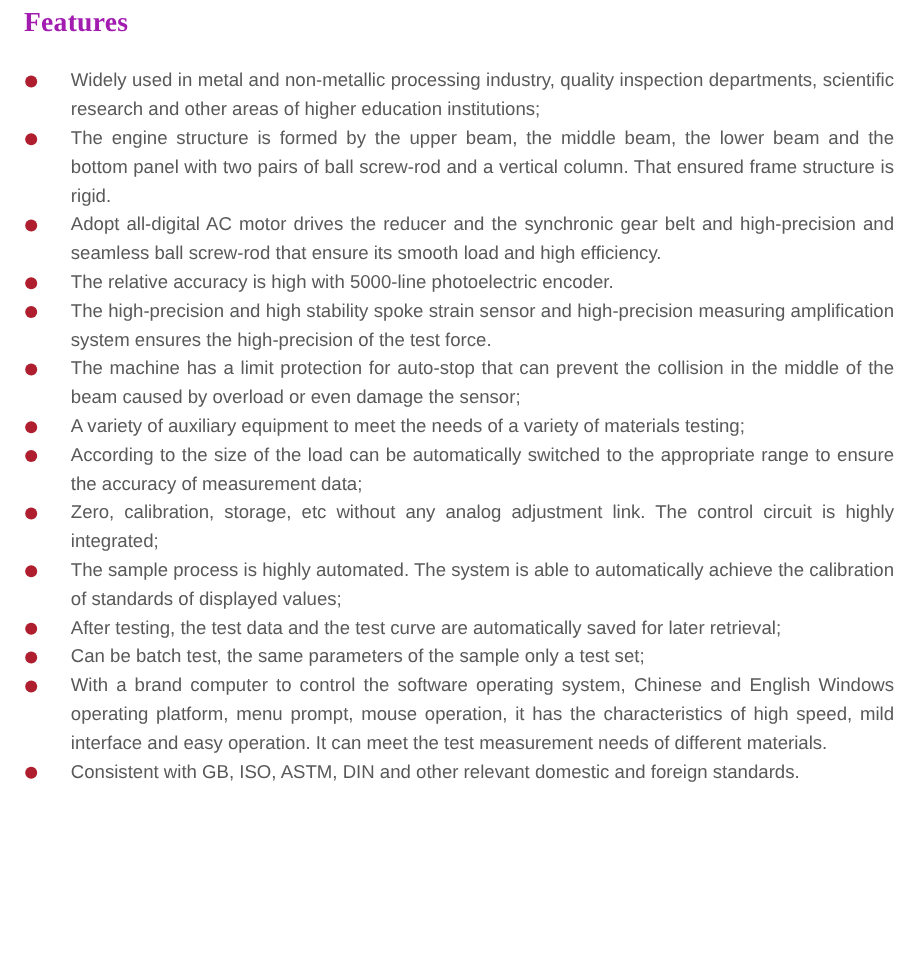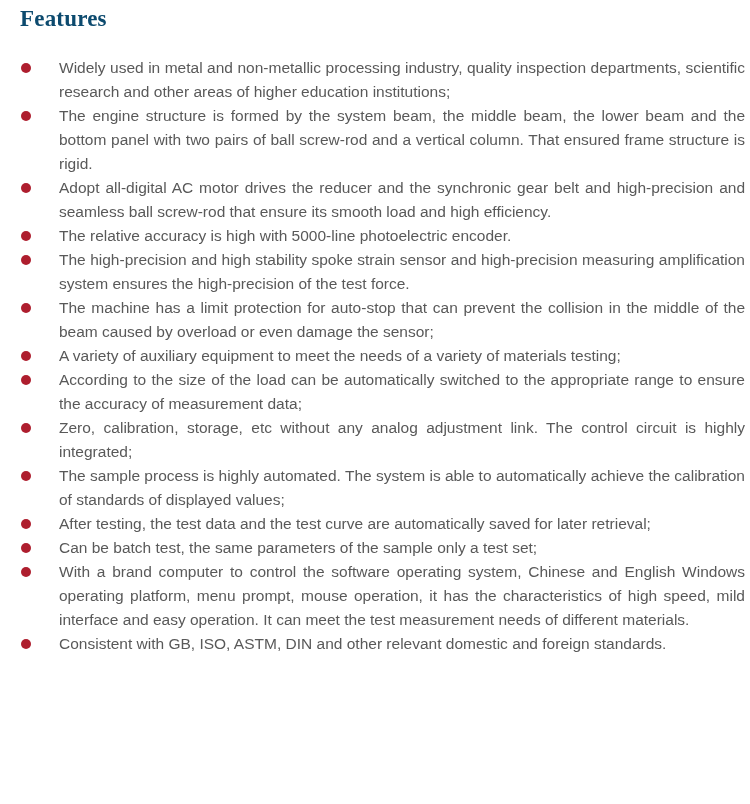--- a/index.html
+++ b/index.html
@@ -11,21 +11,21 @@
     position: relative;
     width: 750px;
     height: 804px;
     background: #ffffff;
     overflow: hidden;
   }
   .page-title {
     font-family: "Liberation Serif", "DejaVu Serif", serif;
     font-weight: bold;
     font-size: 23px;
-    color: #0c4a6e;
+    color: #a21caf;
     margin: 6px 0 0 20px;
     letter-spacing: 0.2px;
   }
   .feature-list {
     list-style: none;
     margin-top: 24px;
   }
   .feature-item {
     display: flex;
     align-items: flex-start;
@@ -53,21 +53,21 @@
 <div class="page">
   <h1 class="page-title">Features</h1>
 
   <ul class="feature-list">
     <li class="feature-item">
       <span class="bullet"></span>
       <span class="feature-text">Widely used in metal and non-metallic processing industry, quality inspection departments, scientific research and other areas of higher education institutions;</span>
     </li>
     <li class="feature-item">
       <span class="bullet"></span>
-      <span class="feature-text">The engine structure is formed by the system beam, the middle beam, the lower beam and the bottom panel with two pairs of ball screw-rod and a vertical column. That ensured frame structure is rigid.</span>
+      <span class="feature-text">The engine structure is formed by the upper beam, the middle beam, the lower beam and the bottom panel with two pairs of ball screw-rod and a vertical column. That ensured frame structure is rigid.</span>
     </li>
     <li class="feature-item">
       <span class="bullet"></span>
       <span class="feature-text">Adopt all-digital AC motor drives the reducer and the synchronic gear belt and high-precision and seamless ball screw-rod that ensure its smooth load and high  efficiency.</span>
     </li>
     <li class="feature-item">
       <span class="bullet"></span>
       <span class="feature-text">The relative accuracy is high with 5000-line photoelectric encoder.</span>
     </li>
     <li class="feature-item">

